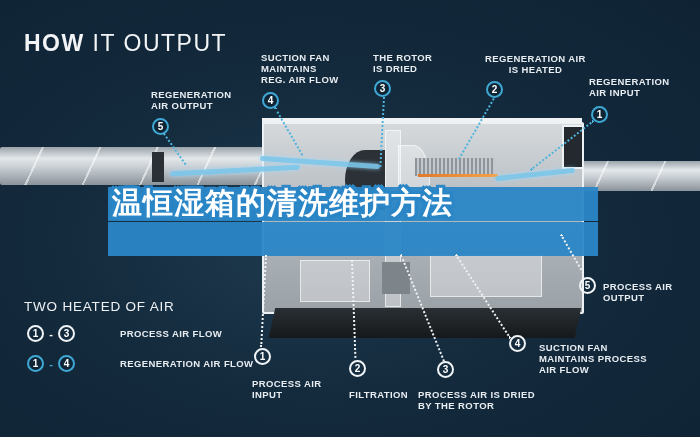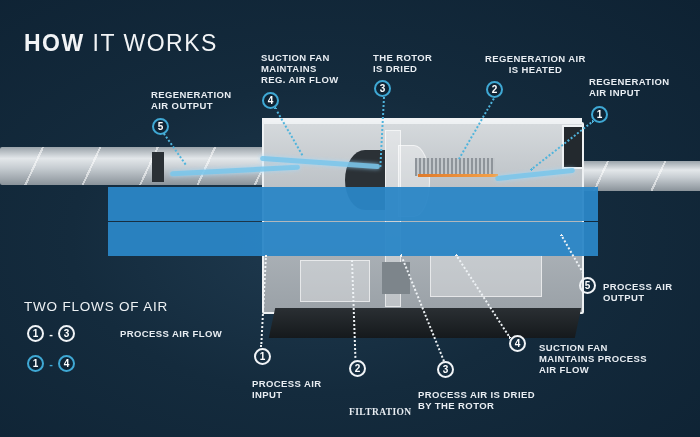--- a/index.html
+++ b/index.html
@@ -72,21 +72,21 @@
   }
   .legend-title { left:24px; top:299px; font-size:13.5px; letter-spacing:0.8px; color:#eef2f5; }
   .legend-row { left:27px; display:flex; align-items:center; gap:0; }
   .legend-dash { width:14px; text-align:center; font-size:11px; font-weight:700; }
   .legend-text { margin-left:14px; font-size:9.5px; font-weight:700; letter-spacing:0.4px; color:#e8edf2;padding-left:31px; }
 </style>
 </head>
 <body>
 
 <div class="abs title">
-  <b>HOW</b><span> IT WORKS</span>
+  <b>HOW</b><span> IT OUTPUT</span>
 </div>
 
 <div class="abs pipe" style="left:0; top:147px; width:285px; height:38px; border-radius:2px;"></div>
 <div class="abs pipe-stripe" style="left:0; top:147px; width:285px; height:38px;"></div>
 <div class="abs" style="left:152px; top:152px; width:12px; height:30px; background:#2a3035;"></div>
 
 <div class="abs pipe" style="left:565px; top:161px; width:135px; height:30px;"></div>
 <div class="abs pipe-stripe" style="left:565px; top:161px; width:135px; height:30px;"></div>
 
 <div class="abs machine-top"></div>
@@ -103,20 +103,21 @@
 <div class="abs panel" style="left:430px; top:255px; width:110px; height:40px;"></div>
 <div class="abs" style="left:562px; top:125px; width:18px; height:40px; border:2px solid #eef1f3; background:#23292e;"></div>
 
 <div class="abs flow" style="left:170px; top:168px; width:130px; transform:rotate(-3deg);"></div>
 <div class="abs flow" style="left:260px; top:160px; width:120px; transform:rotate(4deg);"></div>
 <div class="abs flow" style="left:495px; top:172px; width:80px; transform:rotate(-6deg);"></div>
 
 <div class="abs banner-bg" style="left:108px; top:187px; width:490px; height:34px;"></div>
 <div class="abs banner-bg" style="left:108px; top:222px; width:490px; height:34px;"></div>
 <div class="abs banner">
+  <div>温恒湿箱的清洗维护方法</div>
 </div>
 
 <div class="abs lbl" style="left:151px; top:89px;">REGENERATION
 AIR OUTPUT</div>
 <div class="abs circ" style="left:152px; top:118px;">5</div>
 <div class="abs dotline" style="left:163px; top:134px; height:38px; transform:rotate(-35deg);"></div>
 
 <div class="abs lbl" style="left:261px; top:52px;">SUCTION FAN
 MAINTAINS
 REG. AIR FLOW</div>
@@ -138,44 +139,45 @@
 <div class="abs circ" style="left:591px; top:106px;">1</div>
 <div class="abs dotline" style="left:593px; top:120px; height:80px; transform:rotate(52deg);"></div>
 
 <div class="abs dotline white" style="left:265px; top:255px; height:92px; transform:rotate(3deg);"></div>
 <div class="abs circ white" style="left:254px; top:348px;">1</div>
 <div class="abs lbl" style="left:252px; top:378px;">PROCESS AIR
 INPUT</div>
 
 <div class="abs dotline white" style="left:351px; top:260px; height:98px; transform:rotate(-2deg);"></div>
 <div class="abs circ white" style="left:349px; top:360px;">2</div>
-<div class="abs lbl" style="left:349px; top:407px;font-family:Liberation Serif, serif;">FILTRATION</div>
+<div class="abs lbl" style="left:349px; top:389px;">FILTRATION</div>
 
 <div class="abs dotline white" style="left:400px; top:255px; height:115px; transform:rotate(-22deg);"></div>
 <div class="abs circ white" style="left:437px; top:361px;">3</div>
 <div class="abs lbl" style="left:418px; top:389px;">PROCESS AIR IS DRIED
 BY THE ROTOR</div>
 
 <div class="abs dotline white" style="left:455px; top:255px; height:100px; transform:rotate(-33deg);"></div>
 <div class="abs circ white" style="left:509px; top:335px;">4</div>
 <div class="abs lbl" style="left:539px; top:342px;">SUCTION FAN
 MAINTAINS PROCESS
 AIR FLOW</div>
 
 <div class="abs dotline white" style="left:560px; top:235px; height:45px; transform:rotate(-30deg);"></div>
 <div class="abs circ white" style="left:579px; top:277px;">5</div>
 <div class="abs lbl" style="left:603px; top:281px;">PROCESS AIR
 OUTPUT</div>
 
-<div class="abs legend-title">TWO FLOWS OF AIR</div>
+<div class="abs legend-title">TWO HEATED OF AIR</div>
 
 <div class="abs legend-row" style="top:325px;">
   <div class="circ white">1</div>
   <div class="legend-dash">-</div>
   <div class="circ white">3</div>
   <div class="legend-text">PROCESS AIR FLOW</div>
 </div>
 
 <div class="abs legend-row" style="top:355px;">
   <div class="circ">1</div>
   <div class="legend-dash" style="color:#3fa8d4;">-</div>
   <div class="circ">4</div>
+  <div class="legend-text">REGENERATION AIR FLOW</div>
 </div>
 
 </body></html>

